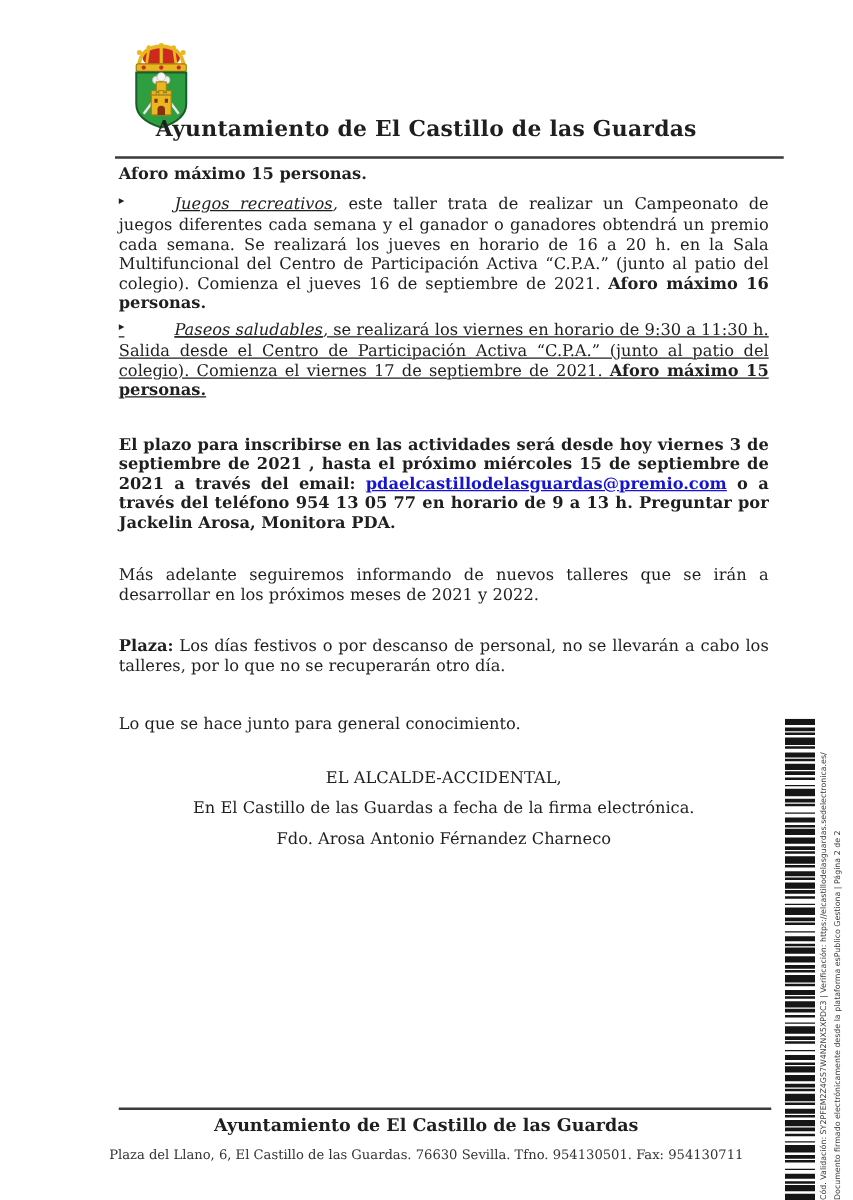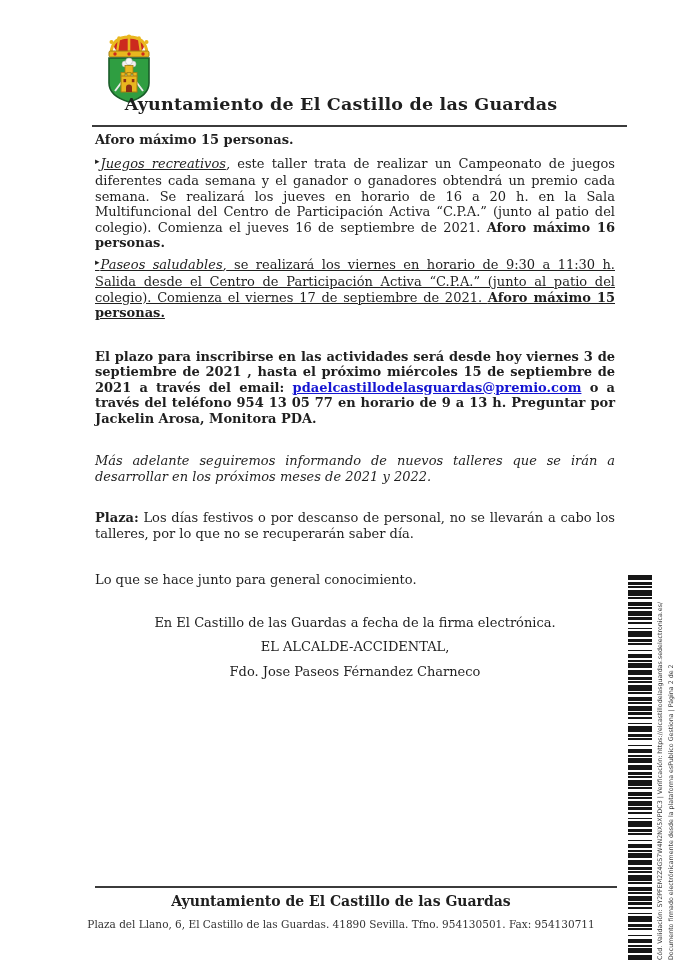--- a/index.html
+++ b/index.html
@@ -26,25 +26,25 @@
   
   .content {
     position: absolute; left: 95px; top: 132px; width: 520px;
     font-size: 13px; line-height: 15.5px; text-align: justify;
   }
   .content p { margin: 0; }
   .p-capacity { font-weight: bold; margin-bottom: 8px !important; }
   .p-activity1 { margin-bottom: 6px !important; }
   .p-activity2 { margin-bottom: 28px !important; text-decoration: underline; }
   .p-registration { font-weight: bold; margin-bottom: 27px !important; }
-  .p-future { margin-bottom: 26px !important; font-style: italic; }
+  .p-future { margin-bottom: 26px !important; }
   .p-note { margin-bottom: 31px !important; }
   .p-closing { margin-bottom: 27px !important; }
   .bullet-icon { font-size: 9px; position: relative; top: -4px; margin-right: 1px; }
-  .activity-lead { font-style: italic; text-decoration: underline; }
+  .activity-lead { font-style: italic; text-decoration: underline; margin-left: 39px; }
   .activity-sep { font-style: italic; }
   .bold-run { font-weight: bold; }
   .email-link { color: var(--link-blue, #1414d2); font-weight: bold; text-decoration: underline; }
 
   .signature { text-align: center; }
   .sig-line { margin: 0 0 9px 0 !important; }
 
   
   .footer-rule {
     position: absolute; left: 95px; top: 886px; width: 522px; height: 0;
@@ -127,35 +127,35 @@
   <p class="p-capacity">Aforo máximo 15 personas.</p>
 
   <p class="p-activity1"><span class="bullet-icon">▸</span><span class="activity-lead">Juegos recreativos</span><span class="activity-sep">,</span><span> este taller trata de realizar un Campeonato de juegos diferentes cada semana y el ganador o ganadores obtendrá un premio cada semana. Se realizará los jueves en horario de 16 a 20 h. en la Sala Multifuncional del Centro de Participación Activa “C.P.A.” (junto al patio del colegio). Comienza el jueves 16 de septiembre de 2021. </span><span class="bold-run">Aforo máximo 16 personas.</span></p>
 
   <p class="p-activity2"><span class="bullet-icon">▸</span><span class="activity-lead">Paseos saludables</span><span class="activity-sep">,</span><span> se realizará los viernes en horario de 9:30 a 11:30 h. Salida desde el Centro de Participación Activa “C.P.A.” (junto al patio del colegio). Comienza el viernes 17 de septiembre de 2021. </span><span class="bold-run">Aforo máximo 15 personas.</span></p>
 
   <p class="p-registration"><span>El plazo para inscribirse en las actividades será desde hoy viernes 3 de septiembre de 2021 , hasta el próximo miércoles 15 de septiembre de 2021 a través del email: </span><a href="#" class="email-link">pdaelcastillodelasguardas@premio.com</a><span> o a través del teléfono 954 13 05 77 en horario de 9 a 13 h. Preguntar por Jackelin Arosa, Monitora PDA.</span></p>
 
   <p class="p-future">Más adelante seguiremos informando de nuevos talleres que se irán a desarrollar en los próximos meses de 2021 y 2022.</p>
 
-  <p class="p-note"><span class="bold-run">Plaza:</span><span> Los días festivos o por descanso de personal, no se llevarán a cabo los talleres, por lo que no se recuperarán saber día.</span></p>
+  <p class="p-note"><span class="bold-run">Plaza:</span><span> Los días festivos o por descanso de personal, no se llevarán a cabo los talleres, por lo que no se recuperarán otro día.</span></p>
 
   <p class="p-closing">Lo que se hace junto para general conocimiento.</p>
 
   <div class="signature">
+    <p class="sig-line">EL ALCALDE-ACCIDENTAL,</p>
     <p class="sig-line">En El Castillo de las Guardas a fecha de la firma electrónica.</p>
-    <p class="sig-line">EL ALCALDE-ACCIDENTAL,</p>
-    <p class="sig-line">Fdo. Jose Paseos Férnandez Charneco</p>
+    <p class="sig-line">Fdo. Arosa Antonio Férnandez Charneco</p>
   </div>
 </div>
 
 <div>
   <div class="footer-rule"></div>
   <div class="footer-title">Ayuntamiento de El Castillo de las Guardas</div>
-  <div class="footer-address">Plaza del Llano, 6, El Castillo de las Guardas. 41890 Sevilla. Tfno. 954130501. Fax: 954130711</div>
+  <div class="footer-address">Plaza del Llano, 6, El Castillo de las Guardas. 76630 Sevilla. Tfno. 954130501. Fax: 954130711</div>
 </div>
 
 <div class="barcode">
     <div class="bar" style="top: 0px; height: 5px;"></div>
     <div class="bar" style="top: 7px; height: 3px;"></div>
     <div class="bar" style="top: 11px; height: 2px;"></div>
     <div class="bar" style="top: 15px; height: 6px;"></div>
     <div class="bar" style="top: 22px; height: 2px;"></div>
     <div class="bar" style="top: 27px; height: 4px;"></div>
     <div class="bar" style="top: 32px; height: 2px;"></div>

